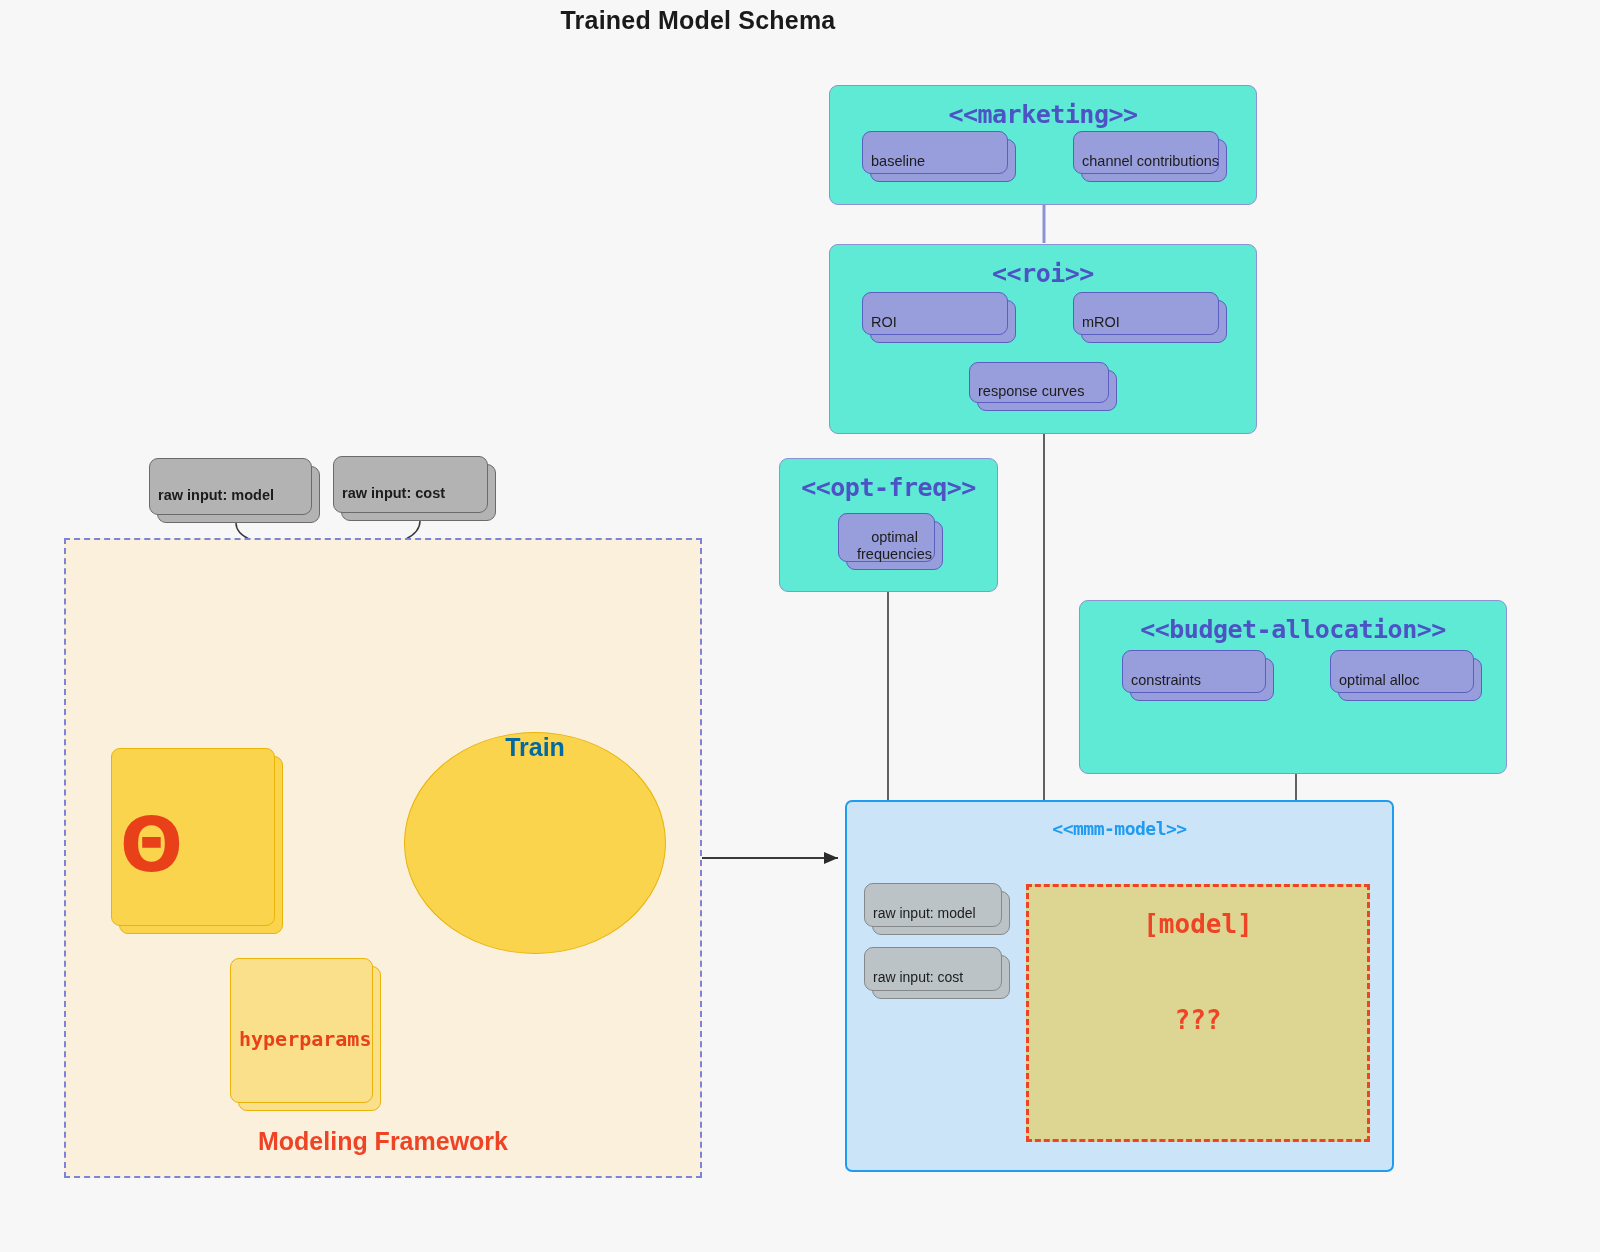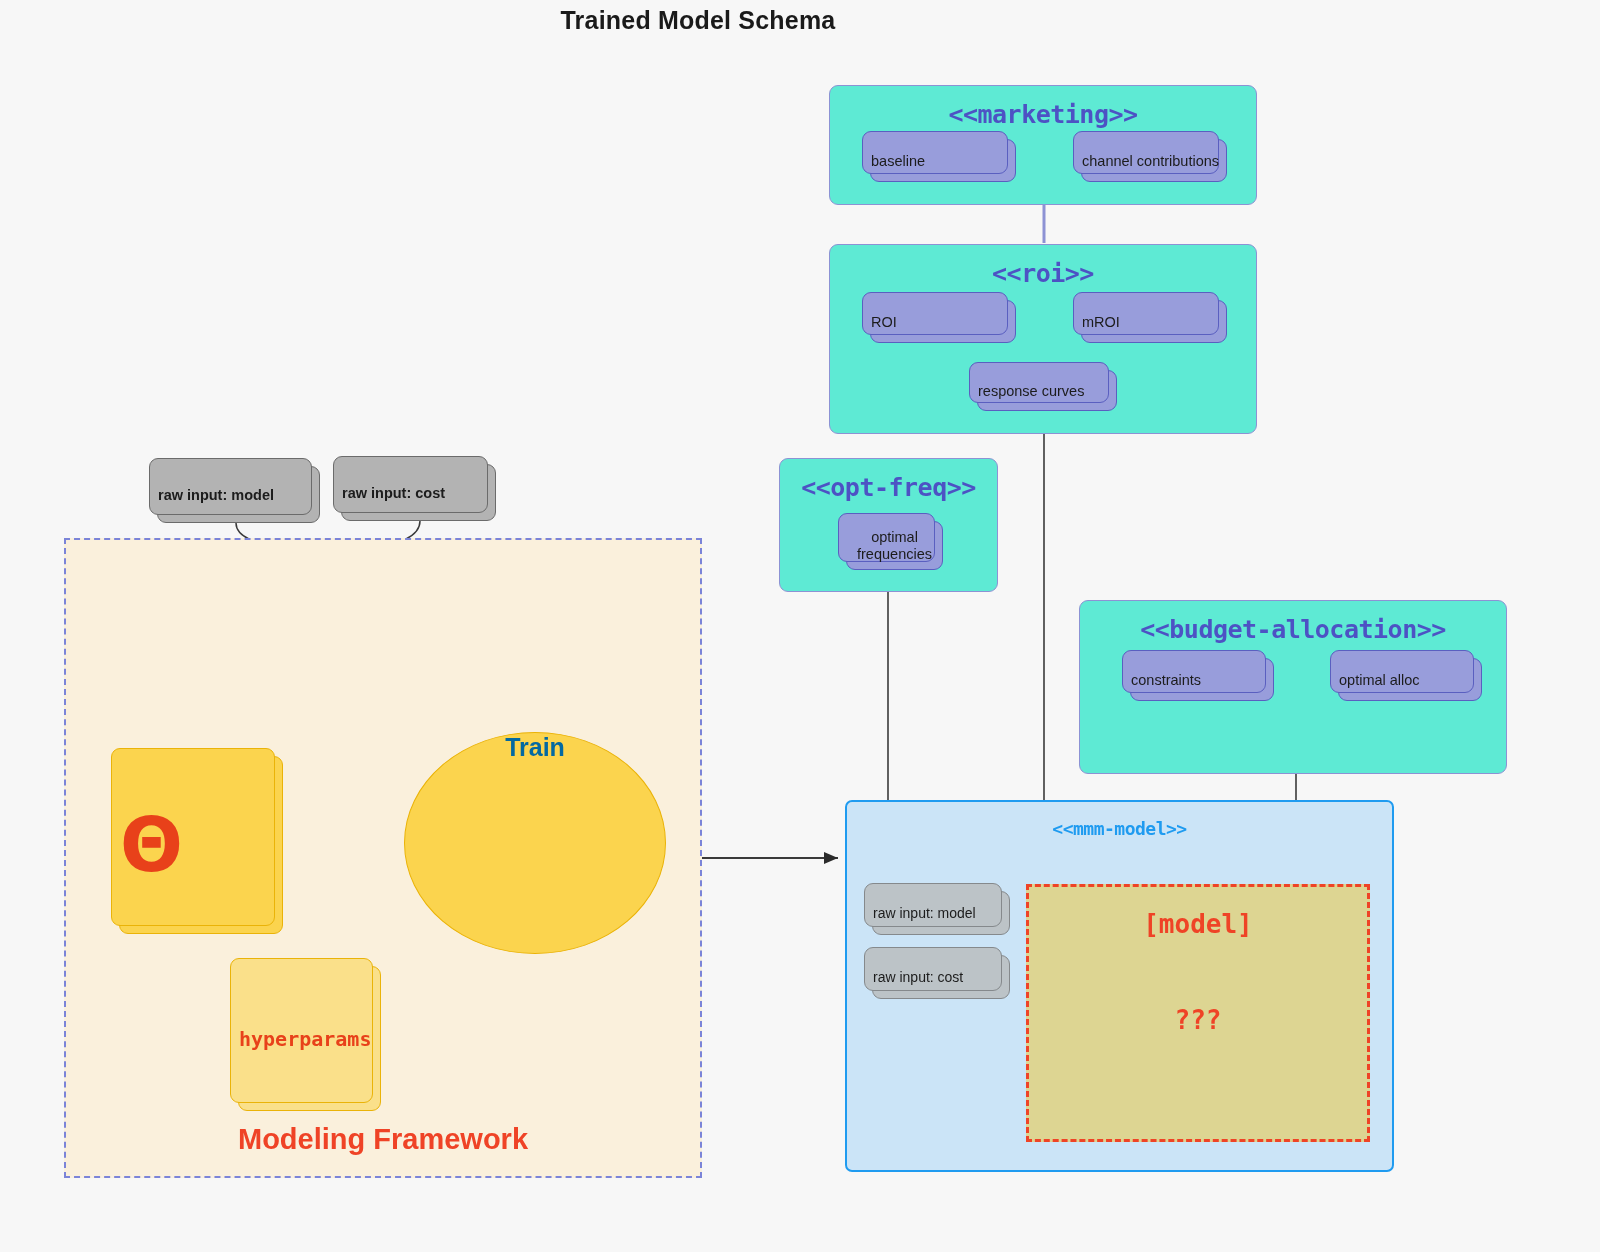--- a/index.html
+++ b/index.html
@@ -85,21 +85,21 @@
 
   
   .framework{
     position:absolute;
     background:#faf0dc;
     border:2px dashed #7b84d8;
     box-sizing:border-box;
   }
   .framework-label{
     position:absolute;left:0;right:0;bottom:20px;text-align:center;
-    font-size:29px;font-weight:bold;color:#ef4326;
+    font-size:25px;font-weight:bold;color:#ef4326;
   }
 
   .theta{
     font-family:"DejaVu Sans","Liberation Sans",sans-serif;
     font-size:74px;font-weight:bold;color:#e8411a;line-height:1;
   }
   .mono-red{
     font-family:"DejaVu Sans Mono","Liberation Mono",monospace;
     font-size:20px;font-weight:bold;color:#e8411a;
   }

